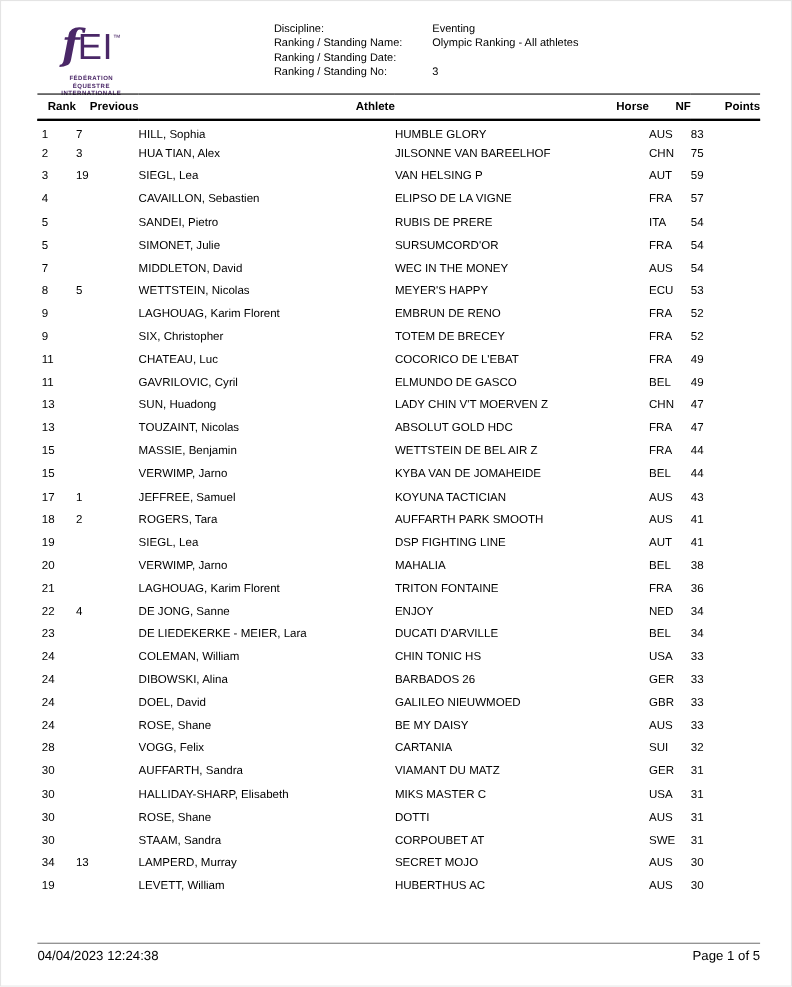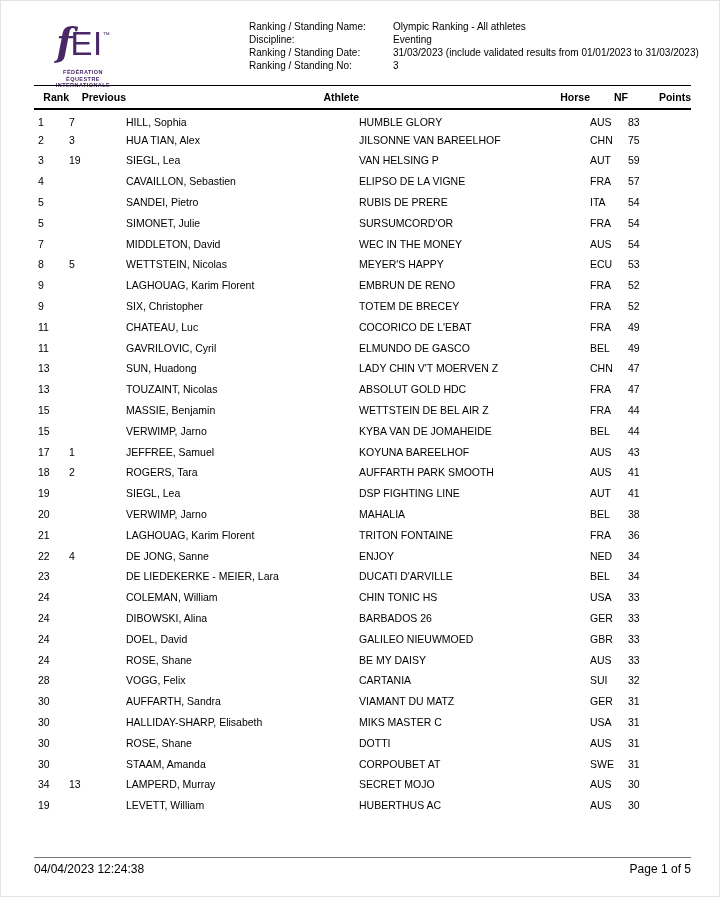--- a/index.html
+++ b/index.html
@@ -71,30 +71,29 @@
     </div>
     <div class="logo-sub" style="color: rgb(74, 39, 103);">
       <div>FÉDÉRATION</div>
       <div>ÉQUESTRE</div>
       <div>INTERNATIONALE</div>
     </div>
   </div>
 
   <div class="info">
     <div class="info-row">
+      <div class="info-label">Discipline:</div>
+      <div class="info-value">Eventing</div>
+    </div>
+    <div class="info-row">
       <div class="info-label">Ranking / Standing Name:</div>
       <div class="info-value">Olympic Ranking - All athletes</div>
     </div>
     <div class="info-row">
-      <div class="info-label">Discipline:</div>
-      <div class="info-value">Eventing</div>
-    </div>
-    <div class="info-row">
       <div class="info-label">Ranking / Standing Date:</div>
-      <div class="info-value">31/03/2023 (include validated results from 01/01/2023 to 31/03/2023)</div>
     </div>
     <div class="info-row">
       <div class="info-label">Ranking / Standing No:</div>
       <div class="info-value">3</div>
     </div>
   </div>
 
   <div class="table-wrap">
     <table>
       <colgroup>
@@ -241,21 +240,21 @@
       <td></td>
       <td>VERWIMP, Jarno</td>
       <td>KYBA VAN DE JOMAHEIDE</td>
       <td>BEL</td>
       <td>44</td>
     </tr>
           <tr>
       <td>17</td>
       <td>1</td>
       <td>JEFFREE, Samuel</td>
-      <td>KOYUNA BAREELHOF</td>
+      <td>KOYUNA TACTICIAN</td>
       <td>AUS</td>
       <td>43</td>
     </tr>
           <tr>
       <td>18</td>
       <td>2</td>
       <td>ROGERS, Tara</td>
       <td>AUFFARTH PARK SMOOTH</td>
       <td>AUS</td>
       <td>41</td>
@@ -360,21 +359,21 @@
       <td>30</td>
       <td></td>
       <td>ROSE, Shane</td>
       <td>DOTTI</td>
       <td>AUS</td>
       <td>31</td>
     </tr>
           <tr>
       <td>30</td>
       <td></td>
-      <td>STAAM, Amanda</td>
+      <td>STAAM, Sandra</td>
       <td>CORPOUBET AT</td>
       <td>SWE</td>
       <td>31</td>
     </tr>
           <tr>
       <td>34</td>
       <td>13</td>
       <td>LAMPERD, Murray</td>
       <td>SECRET MOJO</td>
       <td>AUS</td>

